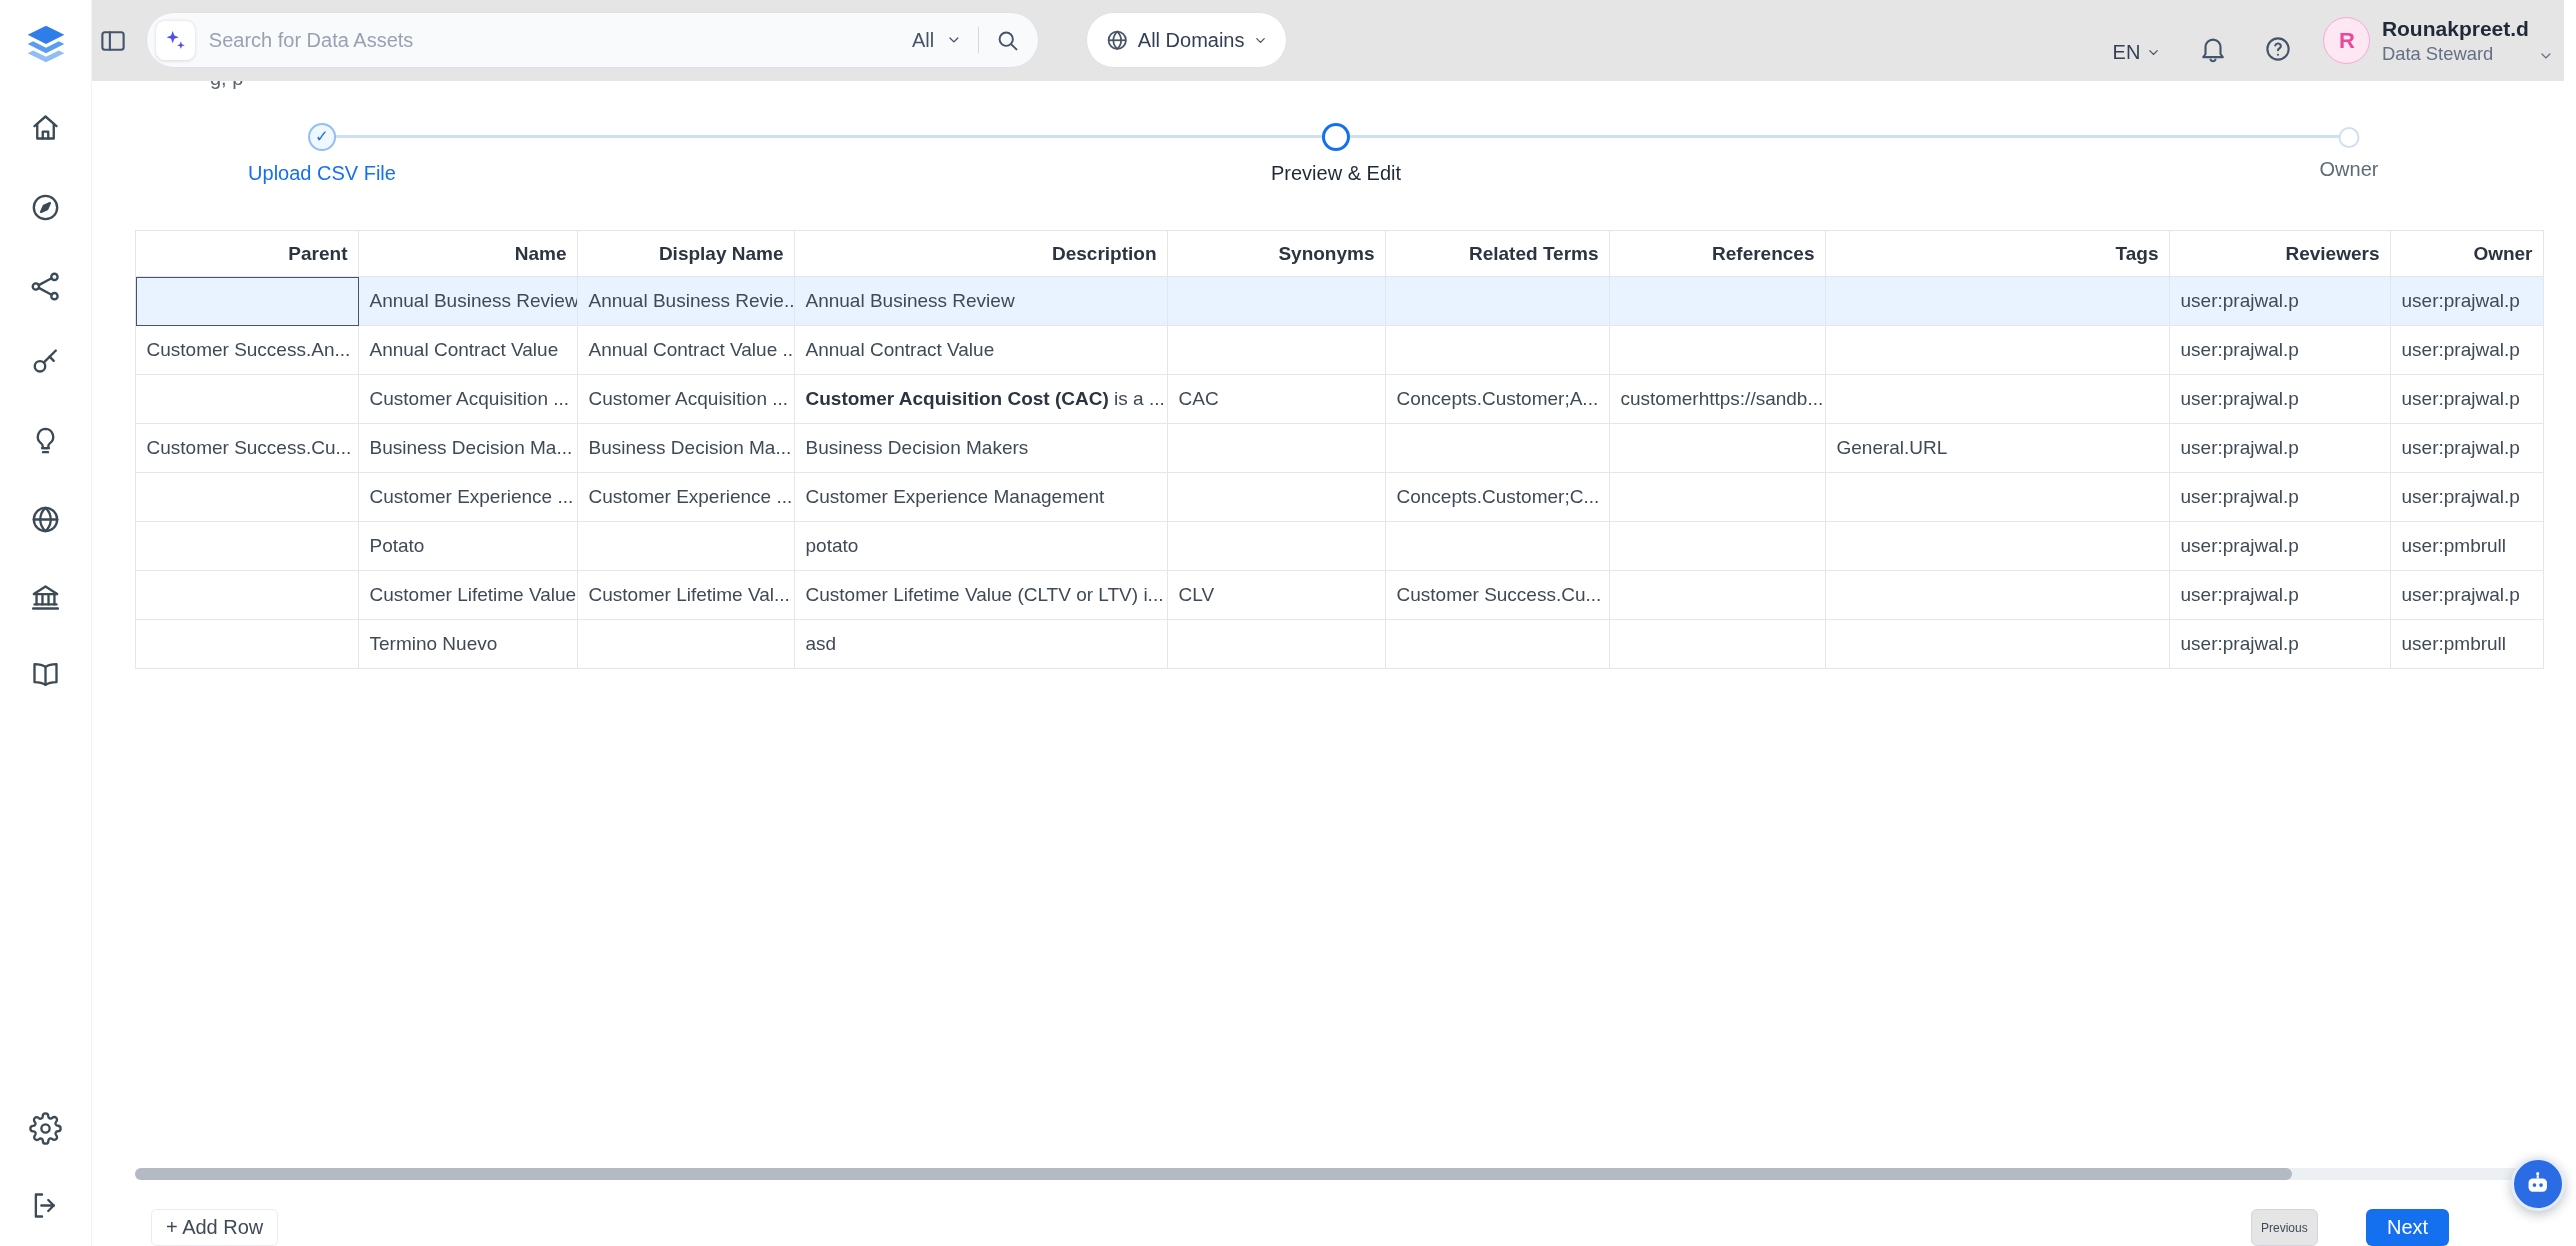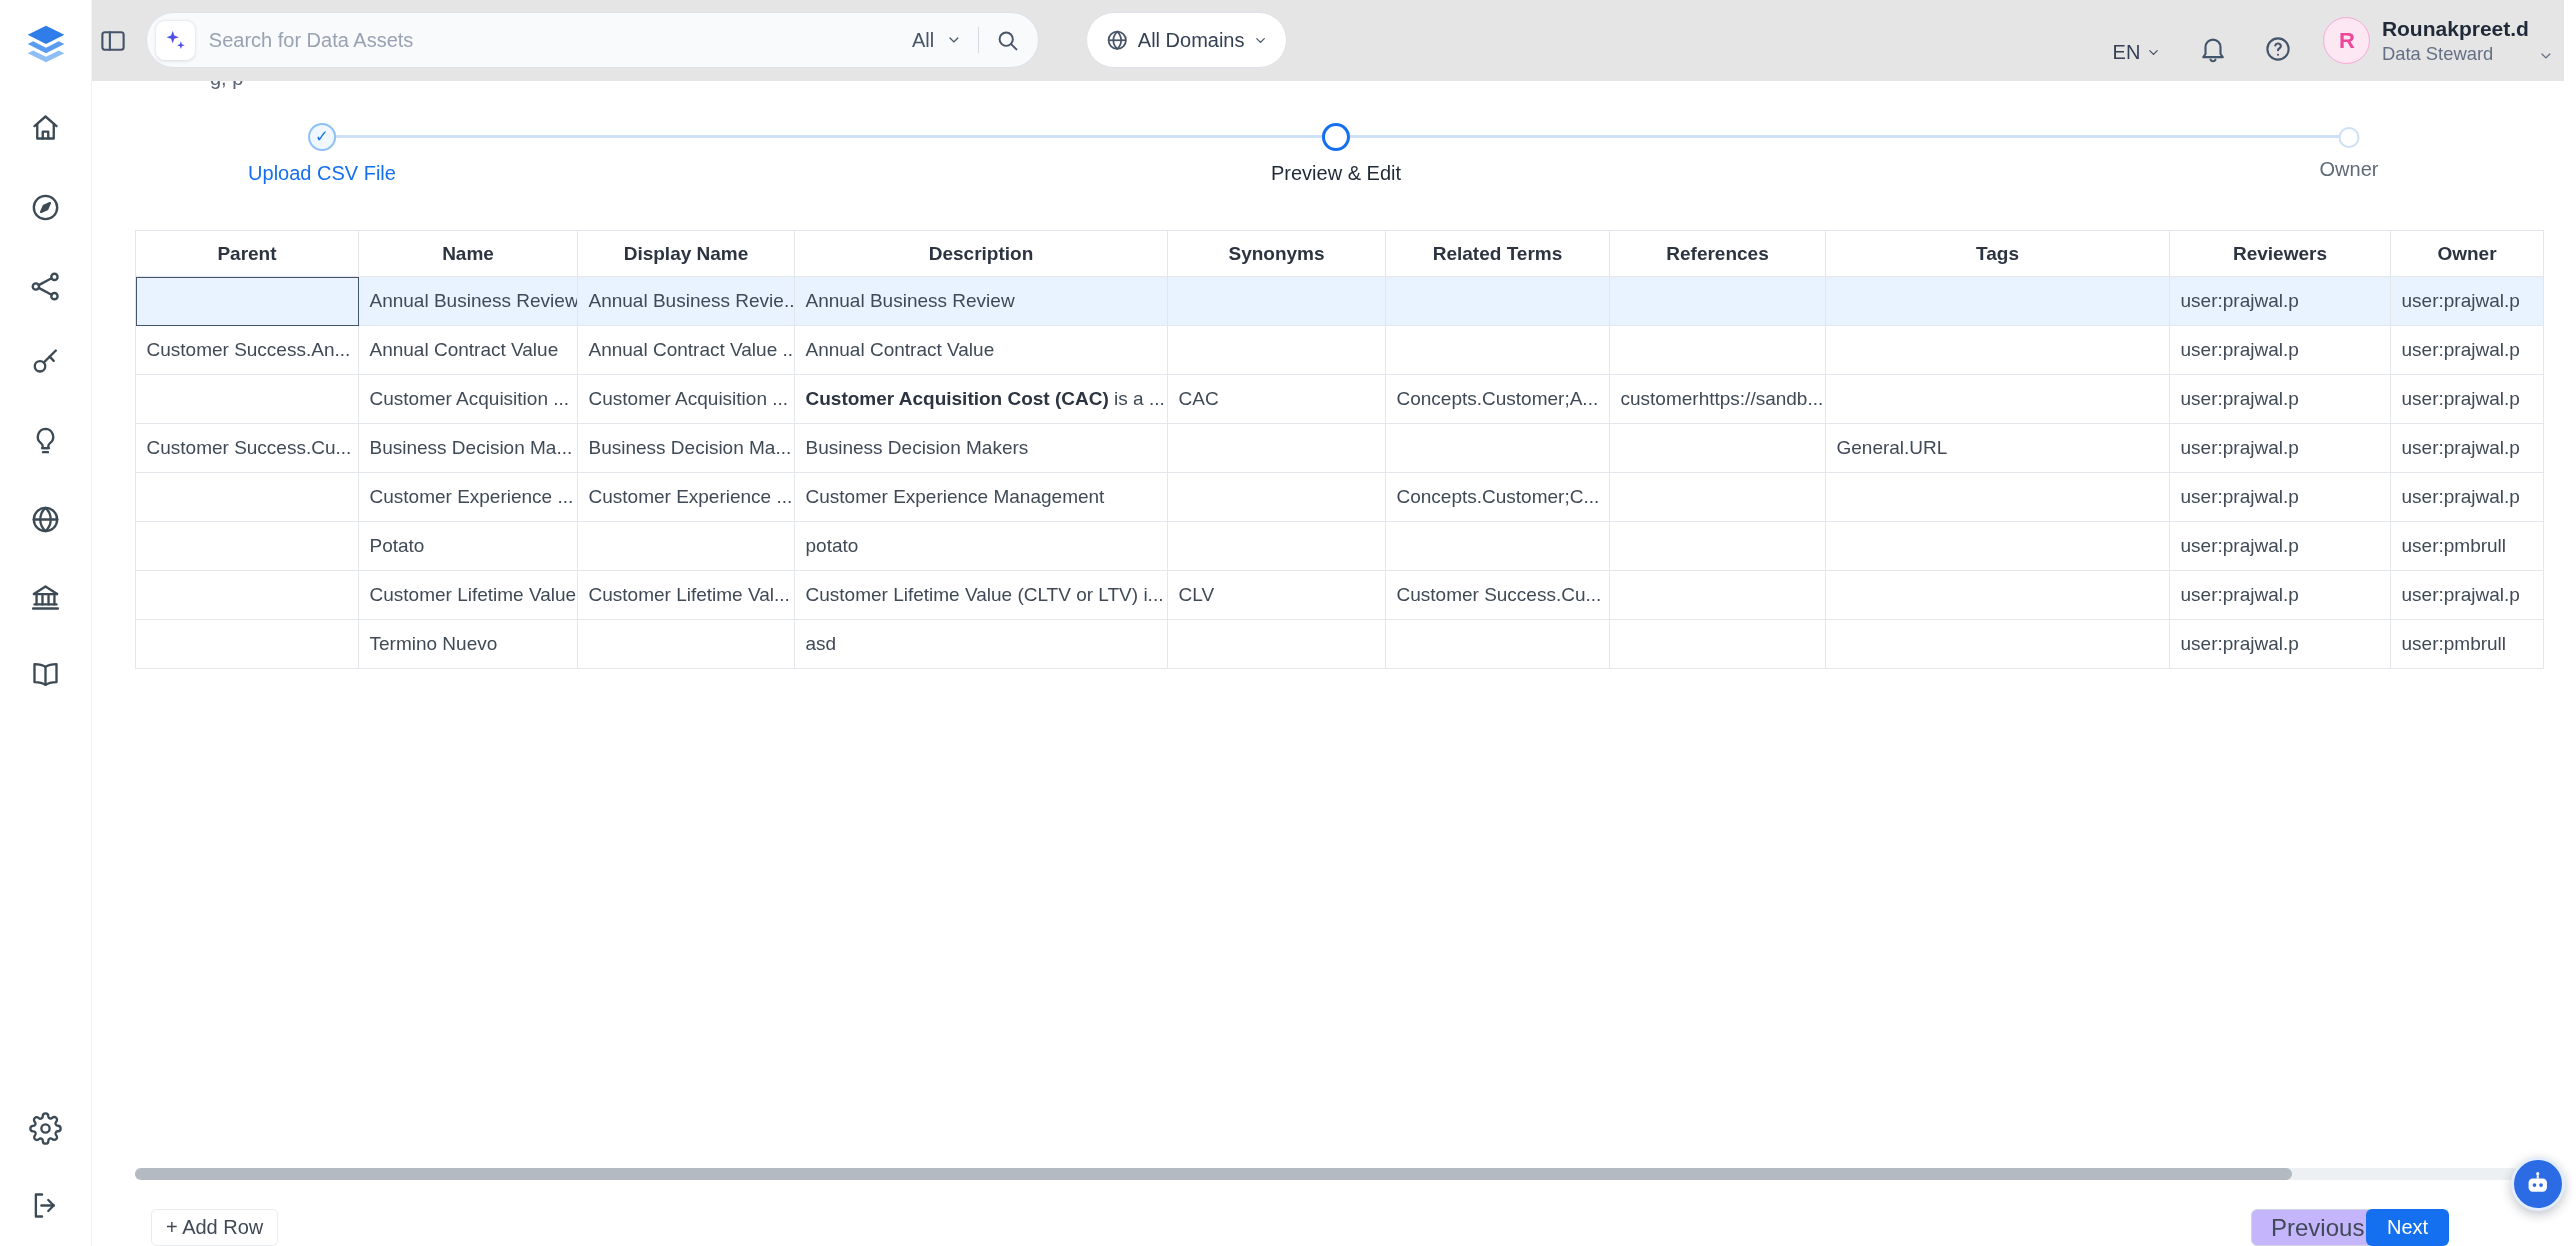--- a/index.html
+++ b/index.html
@@ -73,40 +73,40 @@
   .step-active .step-circle { width:28px; height:28px; border:3.5px solid #1570ef; }
   .step-pending .step-circle { width:21px; height:21px; border:2.6px solid #cfe0f4; margin-top:3.5px; }
   .step-label { margin-top:10.5px; font-size:20px; white-space:nowrap; }
   .step-done .step-label { color:#1570ef; cursor:pointer; }
   .step-active .step-label { color:#1f2937; }
   .step-pending .step-label { color:#5f6b7a; }
 
   
   #tablewrap { position:absolute; left:135px; top:230px; z-index:1; }
   #grid { border-collapse:collapse; table-layout:fixed; width:2409px; }
-  #grid th { height:46px; border:0.9px solid #e3e6ea; padding:0 10.5px; text-align:center;
+  #grid th { height:46px; border:0.9px solid #e3e6ea; padding:0 10.5px; text-align:right;
     font-size:19px; font-weight:700; color:#2b3440; background:#fff; white-space:nowrap; overflow:hidden; }
   #grid td { height:49px; border:0.9px solid #e3e6ea; padding:0 10.5px; font-size:19px;
     color:#3f4a56; white-space:nowrap; overflow:hidden; background:#fff; cursor:default; }
   #grid tr.sel-row td { background:#e9f3ff; }
   #grid td.sel-cell { outline:1.8px solid #44546a; outline-offset:-1.8px; }
   #grid td .bold { font-weight:700; color:#2b3440; }
 
   
   #hscroll { position:absolute; left:135px; top:1168px; width:2409px; height:12.3px;
     background:#edf0f3; border-radius:6.1px; z-index:1; }
   #hscroll-thumb { position:absolute; left:0; top:0; width:2157px; height:12.3px;
     background:#b3bac2; border-radius:6.1px; cursor:pointer; }
 
   
   #add-row-btn { position:absolute; left:151px; top:1209px; height:37px; padding:4px 14px;
     background:#fff; border:0.9px solid #e9ecef; border-radius:5.3px; font-size:20px; color:#3f4a56;
     display:flex; align-items:center; cursor:pointer; font-family:inherit; }
-  #prev-btn { position:absolute; left:2251px; top:1209px; height:37px; padding:0 19px;
-    background:#c4b5fd; border:0.9px solid #cfd6dd; border-radius:6.1px; font-size:24px; color:#3f4a56;
+  #prev-btn { position:absolute; left:2251px; top:1209px; height:37px; padding:0 9px;
+    background:#e5e5e5; border:0.9px solid #cfd6dd; border-radius:6.1px; font-size:12px; color:#3f4a56;
     display:flex; align-items:center; cursor:pointer; font-family:inherit; }
   #next-btn { position:absolute; left:2366px; top:1209px; height:37px; padding:0 21px;
     background:#1570ef; border:none; border-radius:6.1px; font-size:20px; color:#fff;
     display:flex; align-items:center; cursor:pointer; font-family:inherit; }
 
   
   #chatbot { position:absolute; left:2511px; top:1157px; width:54px; height:54px; border-radius:50%;
     background:#2b6be4; border:3.5px solid #e3edff; box-shadow:0 3.5px 10.5px rgba(16,24,40,.25);
     display:flex; align-items:center; justify-content:center; z-index:30; cursor:pointer; }
   #chatbot svg { width:31.5px; height:31.5px; }

